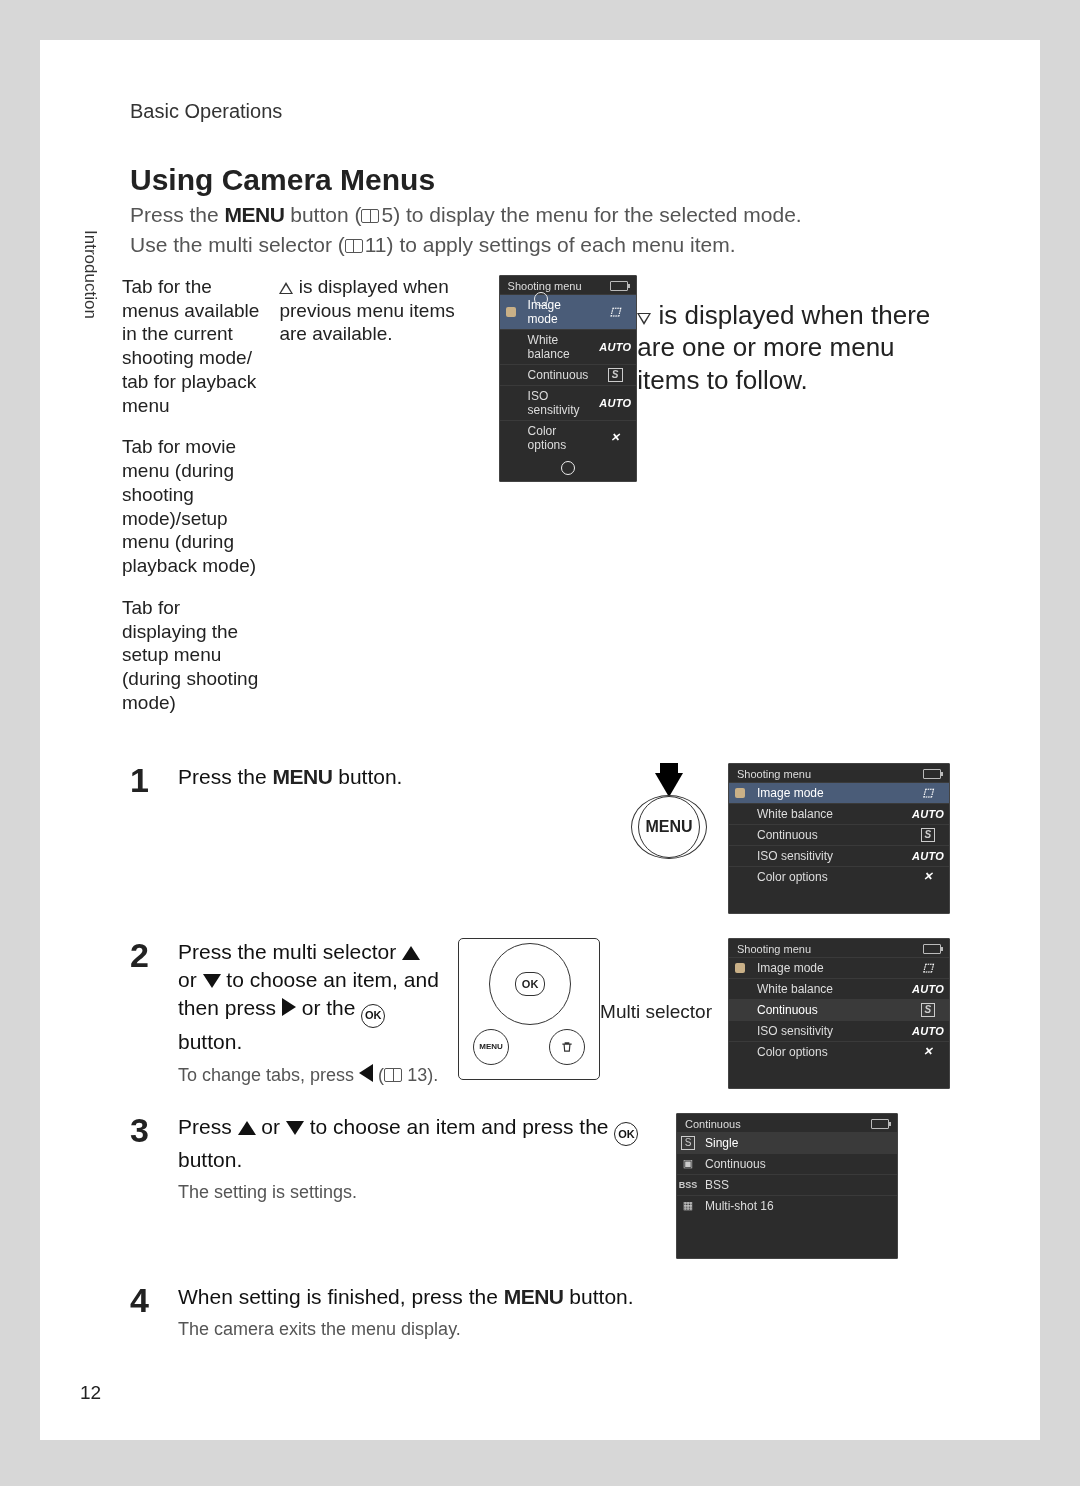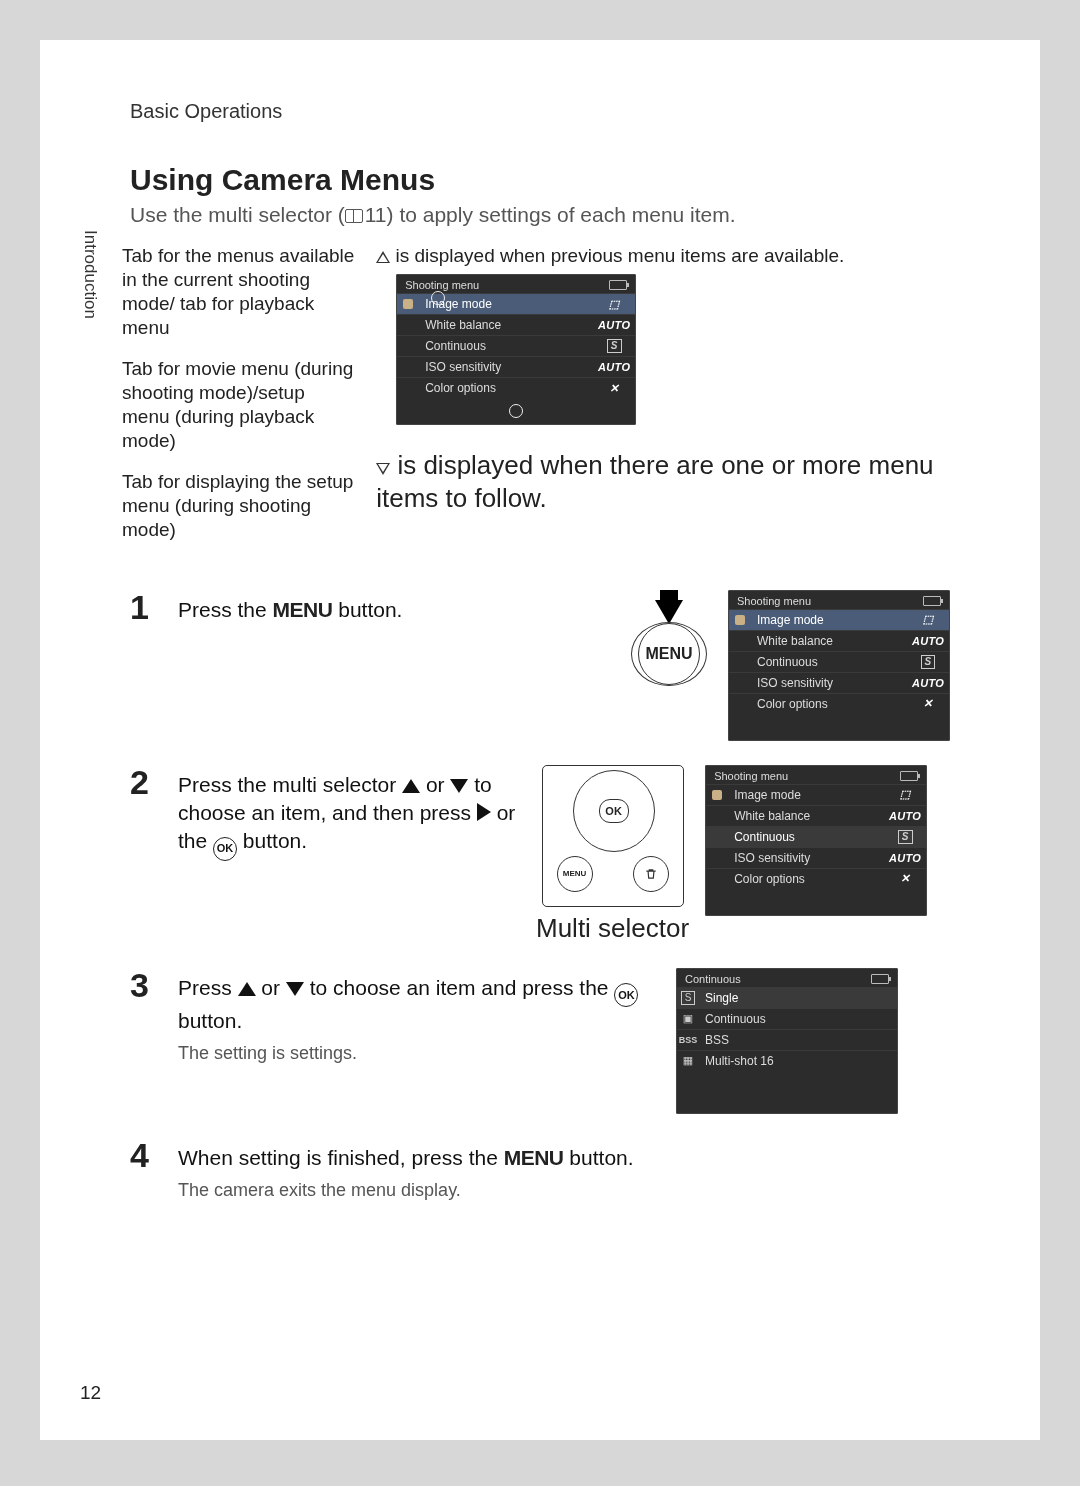--- a/index.html
+++ b/index.html
@@ -130,21 +130,21 @@
   .tri-outline-up::after{content:"";position:absolute;left:2px;top:3px;border-left:5px solid transparent;border-right:5px solid transparent;border-bottom:8px solid #fff;}
   .tri-outline-down {
     width:14px;height:12px;position:relative;display:inline-block;vertical-align:-1px;
   }
   .tri-outline-down::before{content:"";position:absolute;inset:0;border-left:7px solid transparent;border-right:7px solid transparent;border-top:12px solid #333;}
   .tri-outline-down::after{content:"";position:absolute;left:2px;top:1px;border-left:5px solid transparent;border-right:5px solid transparent;border-top:8px solid #fff;}
 
   .steps { padding: 30px 90px 0 90px; }
   .step-row { display:flex; gap: 18px; margin-bottom: 24px; }
   .step-num { font-size: 34px; font-weight: 700; line-height:1; width: 30px; }
-  .step-body { flex:1;margin-top:6px; }
+  .step-body { flex:1; }
   .step-title { font-size: 21px; color:#111; line-height:1.35; }
   .step-note { font-size: 18px; color:#555; margin-top:8px; }
   .step-right { display:flex; gap: 16px; align-items:flex-start; }
 
   .menu-btn {
     width: 86px; height: 96px; display:flex; flex-direction:column; align-items:center; justify-content:flex-end;
   }
   .menu-btn .arrow { width:0;height:0;border-left:14px solid transparent;border-right:14px solid transparent;border-top:24px solid #000; margin-bottom:-2px;}
   .menu-btn .arrow-stem { width:18px;height:14px;background:#000;margin-bottom:-1px;}
   .menu-btn .ring {
@@ -157,49 +157,55 @@
   }
   .selector .wheel {
     position:absolute; left:30px; top:4px; width:80px;height:80px;border:1.5px solid #333;border-radius:50%;
     display:flex;align-items:center;justify-content:center;
   }
   .selector .ok { width:28px;height:22px;border:1.5px solid #333;border-radius:11px;font-size:11px;font-weight:700;display:flex;align-items:center;justify-content:center;}
   .selector .mbtn {
     position:absolute; width:34px;height:34px;border:1.5px solid #333;border-radius:50%;display:flex;align-items:center;justify-content:center;font-size:10px;font-weight:700;
   }
   .selector .trash{ position:absolute; width:34px;height:34px;border:1.5px solid #333;border-radius:50%;display:flex;align-items:center;justify-content:center;}
-  .selector-caption{ font-size:26px; text-align:center; margin-top:6px;}
+  .selector-caption{ font-size:19px; text-align:center; margin-top:6px;}
 
   .ok-glyph {
     display:inline-flex;width:22px;height:22px;border:1.8px solid #222;border-radius:50%;align-items:center;justify-content:center;font-size:11px;font-weight:700;vertical-align:-4px;
   }
   .tri-solid-up,.tri-solid-down,.tri-solid-left,.tri-solid-right{display:inline-block;width:0;height:0;vertical-align:-1px;}
   .tri-solid-up{border-left:9px solid transparent;border-right:9px solid transparent;border-bottom:14px solid #111;}
   .tri-solid-down{border-left:9px solid transparent;border-right:9px solid transparent;border-top:14px solid #111;}
   .tri-solid-right{border-top:9px solid transparent;border-bottom:9px solid transparent;border-left:14px solid #111;}
   .tri-solid-left{border-top:9px solid transparent;border-bottom:9px solid transparent;border-right:14px solid #111;}
 
   .lcd.small { width: 220px; }
   .boxS { display:inline-block;border:1.5px solid #ccc;padding:0 3px;font-size:10px;line-height:12px;color:#ccc;}
 
   .page-num { position:absolute; left: 40px; bottom: 36px; font-size: 19px; }
 
-  .flex-col { display:flex; flex-direction:column; }
+  .flex-col { display:flex; flex-direction:row; }
 </style>
 </head>
 <body>
 
 <div class="page">
 
   <div class="section-tab">Introduction</div>
 
   <div class="header-area">
     <div class="running-head">Basic Operations</div>
     <div class="h1">Using Camera Menus</div>
 
+    <div class="intro-line">
+      <span>Press the </span><span class="menu-word">MENU</span><span> button (</span><span class="page-ref">
+          <span class="book-icon"></span> 
+          <span>5</span>
+        </span><span>) to display the menu for the selected mode.</span>
+    </div>
     <div class="intro-line">
       <span>Use the multi selector (</span><span class="page-ref">
           <span class="book-icon"></span> 
           <span>11</span>
         </span><span>) to apply settings of each menu item.</span>
     </div>
   </div>
 
   <div class="diagram-block">
     <div class="callouts-left">
@@ -310,20 +316,23 @@
           <div class="arrow-area"></div>
         </div>
       </div>
     </div>
 
     <div class="step-row">
       <div class="step-num">2</div>
       <div class="step-body" style="max-width:340px;">
         <div class="step-title">
           <span>Press the multi selector </span><span class="tri-solid-up"></span><span> or </span><span class="tri-solid-down"></span><span> to choose an item, and then press </span><span class="tri-solid-right"></span><span> or the </span><span class="ok-glyph">OK</span><span> button.</span>
+        </div>
+        <div class="step-note">
+          <span>To change tabs, press </span><span class="tri-solid-left"></span><span> (</span><span class="book-icon"></span> <span>13</span><span>).</span>
         </div>
       </div>
       <div class="step-right">
         <div class="flex-col" style="align-items:center;">
           <div class="selector">
             <div class="wheel">
                 <div class="ok">OK</div>
               </div>
             <div class="mbtn" style="left:14px;bottom:14px;">
                 <span style="font-size:8px;">MENU</span>

